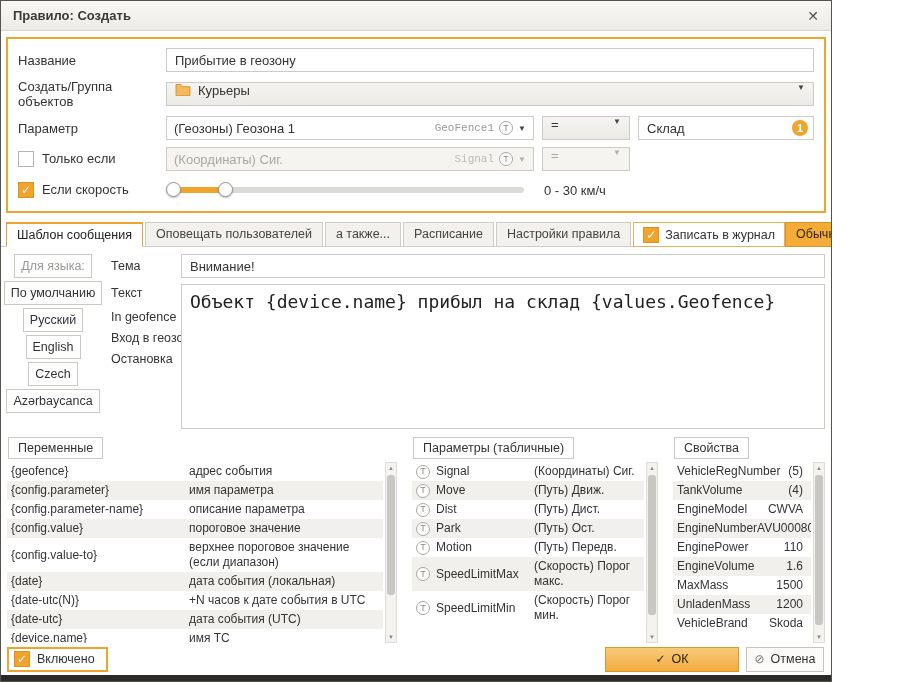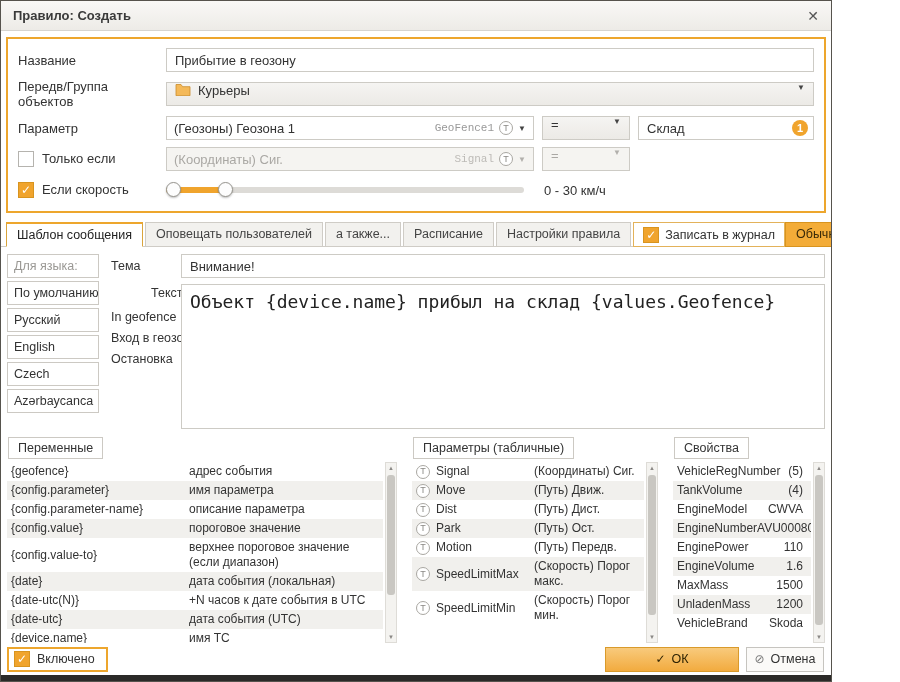--- a/index.html
+++ b/index.html
@@ -48,26 +48,26 @@
   .tab.active { background:#fff; border:1px solid #d9a43c; border-top:2px solid #eda62d; border-bottom:1px solid #fff; color:#222; }
   .tabs-left { display:flex; align-items:flex-end; }
   .tabs-right { margin-left:auto; display:flex; align-items:flex-end; }
   .journal { height:25px; display:flex; align-items:center; gap:6px; padding:0 9px; font-size:12.5px; border:1px solid #e3b25a; background:#fff; margin-bottom:-1px; cursor:pointer; white-space:nowrap; }
   .sev-tabs { display:flex; align-items:flex-end; }
   .sev { height:25px; line-height:23px; padding:0 10px; font-size:12.5px; background:#fdfdfc; border:1px solid #cfccc6; border-left:none; margin-bottom:-1px; cursor:pointer; white-space:nowrap;margin-top:16px; }
   .sev.active { background:#f3ac38; border:1px solid #d8941f; color:#3a2a08; }
 
   
   .msg-area { flex:1 1 auto; display:flex; padding:7px 6px 8px 6px; min-height:0; }
-  .lang-col { width:92px; flex:0 0 92px; display:flex; flex-direction:column; }
+  .lang-col { width:92px; flex:0 0 92px; display:flex; flex-direction:column;align-items:center; }
   .lang-cell { border:1px solid #ccc9c3; background:#fff; font-size:12.5px; padding:4px 6px; margin-bottom:3px; cursor:pointer; white-space:nowrap; overflow:hidden; }
   .lang-header { color:#9a9894; cursor:default; }
   .labels-col { width:82px; flex:0 0 82px; padding:5px 4px 0 12px; font-size:12.5px; }
   .labels-col .subj { margin-bottom:13px; }
-  .labels-col .text-lbl { margin-bottom:10px;margin-left:40px; }
+  .labels-col .text-lbl { margin-bottom:10px; }
   .preset { margin-bottom:7px; cursor:pointer; font-size:12.5px; white-space:nowrap; }
   .fields-col { flex:1; display:flex; flex-direction:column; min-width:0; }
   .fields-col input { margin-bottom:6px; }
   textarea.msg-text { flex:1; width:100%; border:1px solid #cdcbc5; resize:none; font-family:"DejaVu Sans Mono","Liberation Mono",monospace; font-size:18px; padding:6px 8px; color:#222; }
 
   
   .panels { flex:0 0 206px; display:flex; gap:15px; padding:0 6px; }
   .panel { position:relative; height:206px; }
   .panel.vars { flex:0 0 390px; }
   .panel.params { flex:0 0 246px; }
@@ -109,21 +109,21 @@
   <div class="titlebar">
     <span class="title">Правило: Создать</span>
     <span class="close">✕</span>
   </div>
 
   <div class="form-box">
 
     <div class="flabel">Название</div>
     <input class="ti" type="text" value="Прибытие в геозону" style="">
 
-    <div class="flabel">Передв/Группа объектов</div>
+    <div class="flabel">Создать/Группа объектов</div>
     <div class="select">
       <span class="folder-icon">
         <svg width="16" height="13" viewBox="0 0 16 13">
             <path d="M1 1.5 h5 l1.6 2.2 H15 v9 H1 z" fill="#f4b959" stroke="#c98b2b" stroke-width="0.8"></path>
           </svg>
       </span>
       <span>Курьеры</span>
       <span class="arrow">▼</span>
     </div>
 

